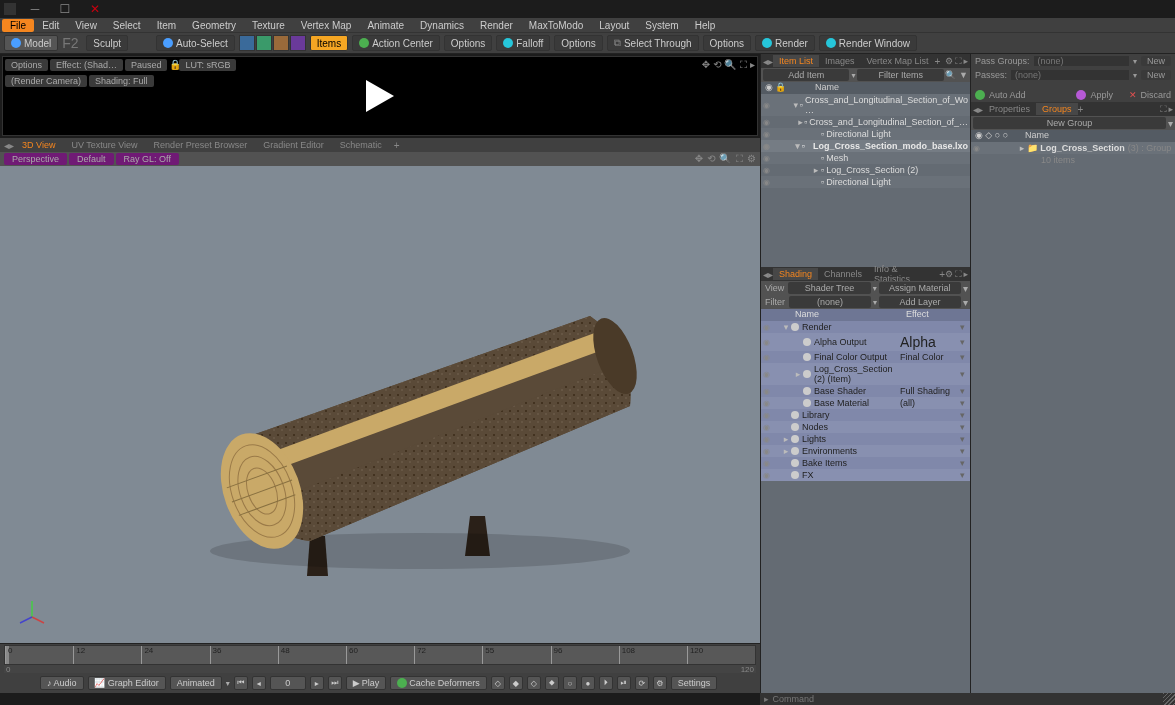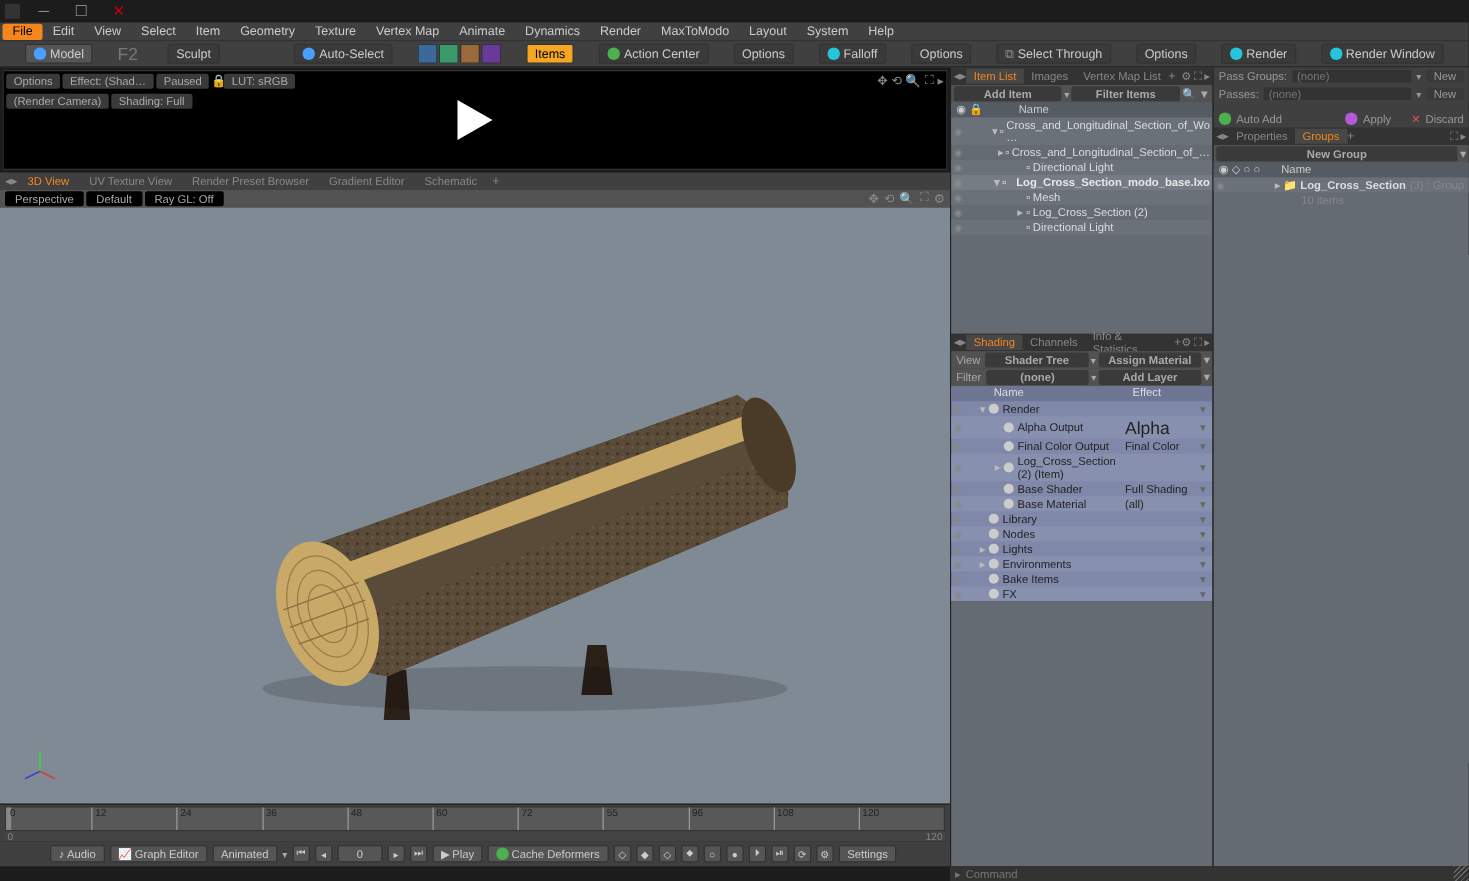--- a/index.html
+++ b/index.html
@@ -12,21 +12,21 @@
 .win-controls { display: flex; gap: 0; }
 .win-btn { width: 30px; height: 18px; display: flex; align-items: center; justify-content: center; color: #888; font-size: 12px; }
 .win-close { color: #c8000f; }
 
 
 .menubar { height: 14px; background: #404040; display: flex; align-items: center; padding: 0 2px; gap: 0; }
 .menubar .mi { padding: 1px 8px; font-size: 10px; color: #ccc; }
 .menubar .mi.active { background: #f5861f; color: #000; border-radius: 2px; }
 
 
-.toolbar { height: 22px; background: #404040; display: flex; align-items: center; padding: 2px 20px; gap: 4px; border-top: 1px solid #333; border-bottom: 1px solid #222; justify-content: space-between; }
+.toolbar { height: 22px; background: #404040; display: flex; align-items: center; padding: 2px 4px; gap: 4px; border-top: 1px solid #333; border-bottom: 1px solid #222; }
 .tb-btn { height: 16px; padding: 1px 6px; background: #555; border: 1px solid #333; border-radius: 2px; font-size: 10px; color: #ccc; display: flex; align-items: center; gap: 3px; }
 .tb-btn.orange { background: #f5a623; color: #000; }
 .tb-btn.dark { background: #3a3a3a; }
 .ico { width: 10px; height: 10px; border-radius: 50%; display: inline-block; }
 .ico-blue { background: #4a9eff; }
 .ico-green { background: #4caf50; }
 .ico-cyan { background: #26c6da; }
 .tb-icon-group { display: flex; gap: 1px; }
 .tb-square { width: 16px; height: 16px; background: #555; border: 1px solid #333; display: flex; align-items: center; justify-content: center; }
 
@@ -43,21 +43,21 @@
 .preview-icons { position: absolute; top: 2px; right: 2px; display: flex; gap: 3px; color: #888; }
 .play-icon { position: absolute; left: 50%; top: 50%; transform: translate(-50%, -50%); width: 0; height: 0; border-left: 28px solid #fff; border-top: 16px solid transparent; border-bottom: 16px solid transparent; }
 
 
 .tab-row { height: 14px; background: #404040; display: flex; align-items: center; padding: 0 4px; gap: 0; }
 .tab-row .tab { padding: 1px 8px; font-size: 9px; color: #888; }
 .tab-row .tab.active { color: #f5861f; }
 
 
 .vp-opts { height: 14px; background: #525252; display: flex; align-items: center; padding: 0 4px; gap: 2px; }
-.vp-opt { background: #000000; padding: 1px 8px; border-radius: 2px; font-size: 9px; color: #aaa; }
+.vp-opt { background: #701a75; padding: 1px 8px; border-radius: 2px; font-size: 9px; color: #aaa; }
 .vp-icons { margin-left: auto; display: flex; gap: 4px; color: #888; }
 
 
 .viewport-3d { flex: 1; background: #808a94; position: relative; overflow: hidden; }
 .vp-stats { position: absolute; bottom: 18px; right: 12px; text-align: right; font-size: 9px; color: #444; line-height: 1.2; }
 .vp-stats .noitems { color: #f5a623; }
 .axis-gizmo { position: absolute; bottom: 18px; left: 18px; width: 28px; height: 28px; }
 
 
 .log { position: absolute; left: 180px; top: 130px; width: 480px; height: 280px; }
@@ -76,21 +76,21 @@
 
 .right-col1 { width: 210px; background: #404040; display: flex; flex-direction: column; border-left: 1px solid #222; }
 .right-col2 { width: 205px; background: #404040; display: flex; flex-direction: column; border-left: 1px solid #222; }
 
 .panel-tabs { height: 14px; background: #333; display: flex; align-items: center; padding: 0 2px; }
 .panel-tabs .pt { padding: 1px 6px; font-size: 9px; color: #888; }
 .panel-tabs .pt.active { color: #f5861f; background: #474747; }
 .panel-tabs .pctrl { margin-left: auto; display: flex; gap: 2px; color: #888; font-size: 9px; }
 
 .panel-toolbar { height: 14px; background: #525252; display: flex; align-items: center; padding: 0 2px; gap: 2px; }
-.pt-btn { flex: 1; background: #3a3a3a; text-align: center; font-size: 9px; color: #aaa; padding: 1px 0; border-radius: 2px; font-weight: bold; }
+.pt-btn { flex: 1; background: #3a3a3a; text-align: center; font-size: 9px; color: #aaa; padding: 1px 0; border-radius: 2px; }
 
 .tree { flex: 1; background: #646b73; overflow: auto; font-size: 9px; }
 .tree-hdr { height: 12px; background: #545b63; display: flex; color: #ccc; padding: 0 4px; }
 .tree-hdr .c1 { width: 50px; }
 .tree-row { display: flex; align-items: center; padding: 1px 2px; color: #ddd; min-height: 11px; }
 .tree-row.light { background: #6a7179; }
 .tree-row.sel { background: #757c84; font-weight: bold; color: #e8e8e8; }
 .eye { width: 10px; font-size: 8px; color: #888; }
 .expand { width: 10px; text-align: center; color: #bbb; }
 .sh-list { background: #8088aa; flex: 0 0 auto; font-size: 9px; }

